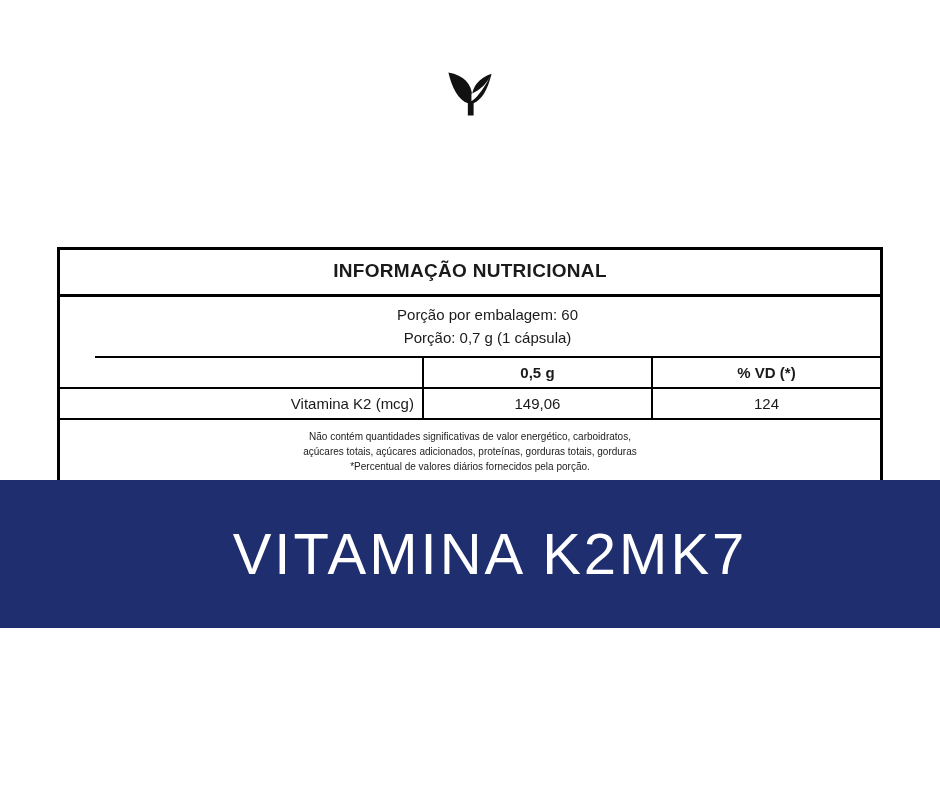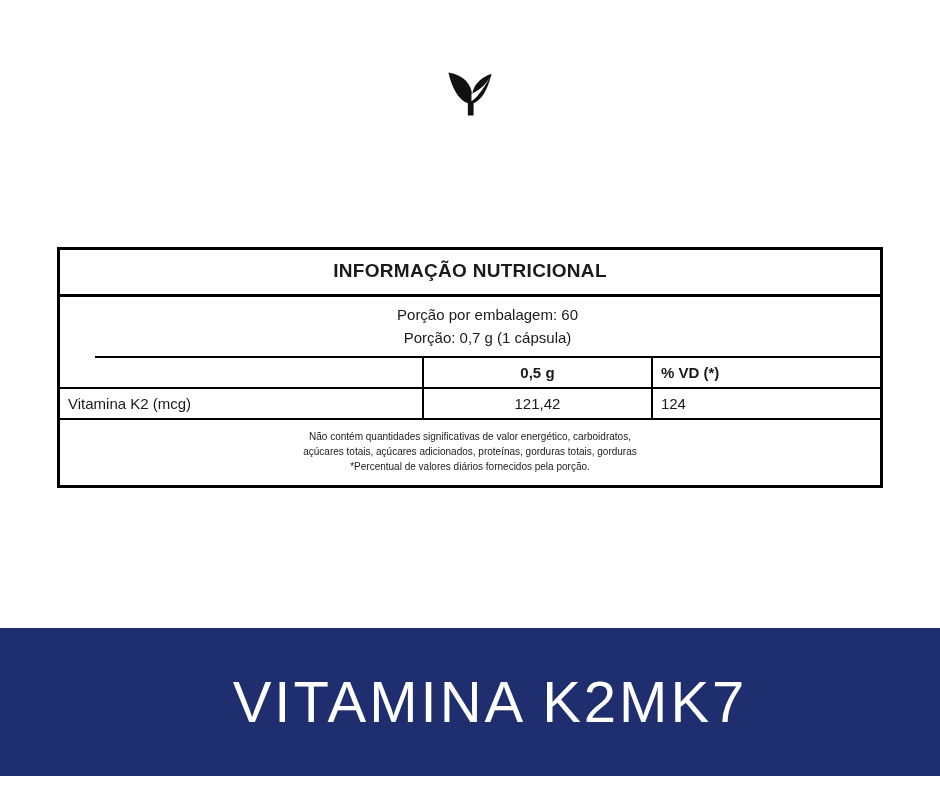--- a/index.html
+++ b/index.html
@@ -12,21 +12,21 @@
     background: #ffffff;
     font-family: "Liberation Sans", sans-serif;
     color: #1a1a1a;
     overflow: hidden;
     position: relative;
   }
 
   .page {
     position: relative;
     width: 940px;
-    height: 776px;
+    height: 628px;
     background: #ffffff;
     box-sizing: border-box;
     text-decoration: underline;
   }
 
   
   .logo-wrap {
     position: absolute;
     top: 58px;
     left: 0;
@@ -83,30 +83,30 @@
   }
   .nutri-cell {
     display: table-cell;
     font-size: 15px;
     padding: 6px 8px;
     vertical-align: middle;
     border-bottom: 2px solid #000000;
   }
   .col-nutrient {
     width: 45%;
-    text-align: left;
+    text-align: right;
   }
   .col-amount {
     width: 27.5%;
     text-align: center;
     border-left: 2px solid #000000;
   }
   .col-vd {
     width: 27.5%;
-    text-align: left;
+    text-align: center;
     border-left: 2px solid #000000;
   }
   .header-row .nutri-cell {
     font-weight: bold;
   }
 
   .nutri-footnote {
     text-align: center;
     font-size: 10px;
     line-height: 1.5;
@@ -159,21 +159,21 @@
     <div class="nutri-grid">
 
       <div class="nutri-row header-row">
         <div class="nutri-cell col-nutrient"></div>
         <div class="nutri-cell col-amount">0,5 g</div>
         <div class="nutri-cell col-vd">% VD (*)</div>
       </div>
 
       <div class="nutri-row">
         <div class="nutri-cell col-nutrient">Vitamina K2 (mcg)</div>
-        <div class="nutri-cell col-amount">121,42</div>
+        <div class="nutri-cell col-amount">149,06</div>
         <div class="nutri-cell col-vd">124</div>
       </div>
 
     </div>
 
     <div class="nutri-footnote">
       <div>Não contém quantidades significativas de valor energético, carboidratos,</div>
       <div>açúcares totais, açúcares adicionados, proteínas, gorduras totais, gorduras</div>
       <div>*Percentual de valores diários fornecidos pela porção.</div>
     </div>

